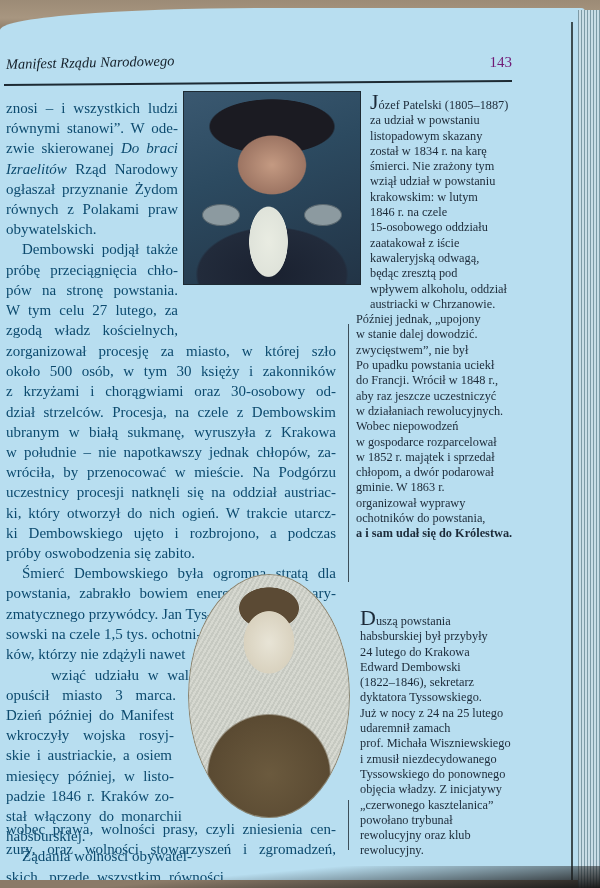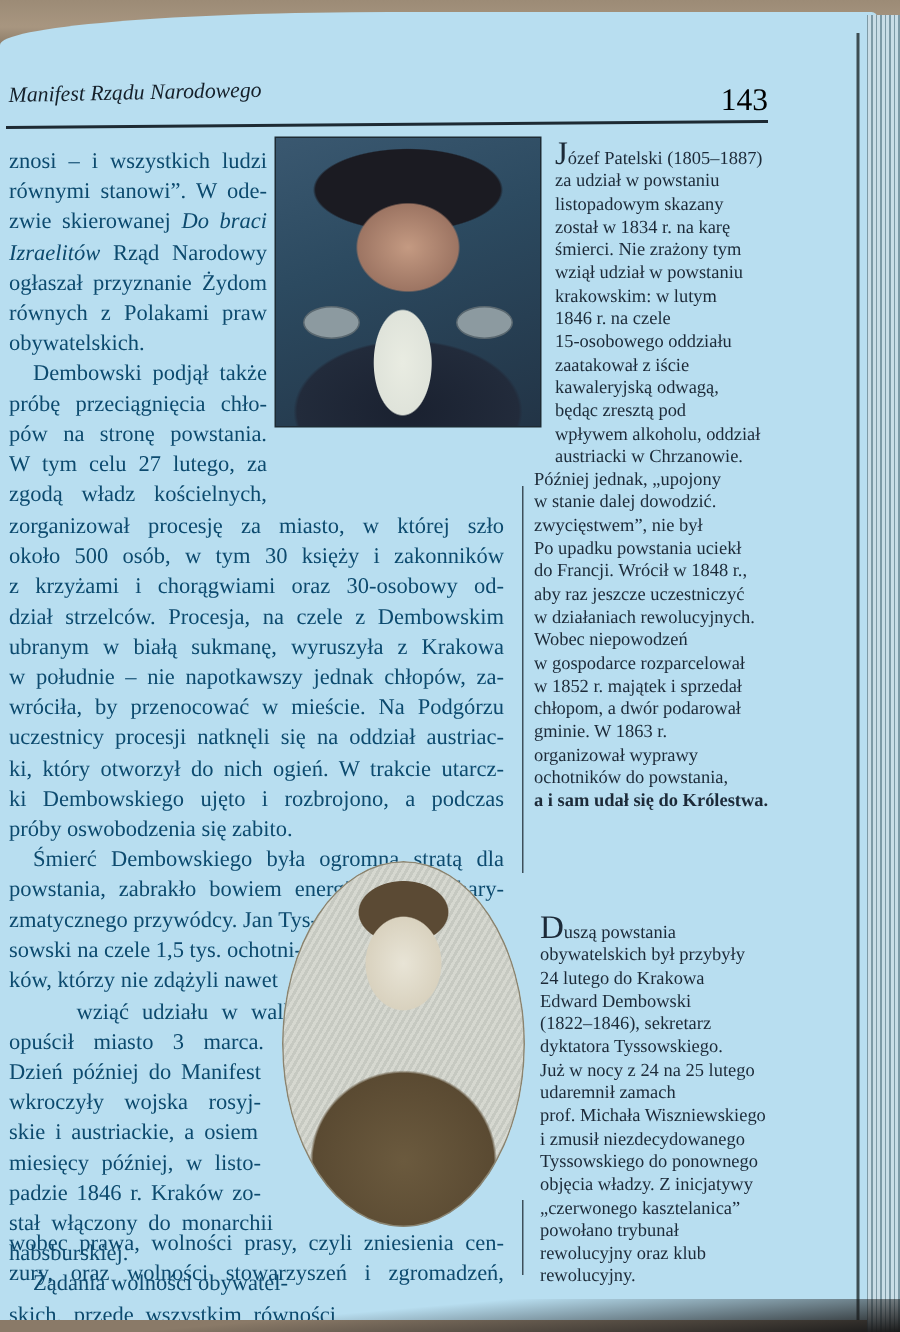--- a/index.html
+++ b/index.html
@@ -31,21 +31,21 @@
     background:linear-gradient(175deg, transparent 0%, transparent 40%, #1a1a1a 100%);
   }
   .running-head {
     position:absolute; left:6px; top:44px; width:506px; height:26px;
   }
   .rh-title {
     position:absolute; left:0; top:4px; font-style:italic; font-size:14.5px; color:#15202a;
     transform:rotate(-1.2deg); transform-origin:left bottom;
   }
   .rh-page {
-    position:absolute; right:0; top:2px; font-size:21px; color:#000000;
+    position:absolute; right:0; top:2px; font-size:15px; color:#701a75;
   }
   .rh-rule {
     position:absolute; left:4px; top:72px; width:508px; height:1.5px; background:#1d2a33;
     transform:rotate(-0.45deg); transform-origin:right center;
   }
 
   .body-text {
     position:absolute; color:#0c4a6e; font-size:15px; line-height:20.2px;
     text-align:justify;
   }
@@ -192,21 +192,21 @@
     <span class="line" style="margin-left:-14px;">chłopom, a dwór podarował</span>
     <span class="line" style="margin-left:-14px;">gminie. W 1863 r.</span>
     <span class="line" style="margin-left:-14px;">organizował wyprawy</span>
     <span class="line" style="margin-left:-14px;">ochotników do powstania,</span>
     <span class="line" style="margin-left:-14px;font-weight:bold;">a i sam udał się do Królestwa.</span>
   </div>
 
   <div class="sidebar-rule" style="left:348px; top:792px; height:50px;"></div>
   <div class="sidebar" style="left:360px; top:602px;">
     <span class="line"><span class="dropcap">D</span><span>uszą powstania</span></span>
-    <span class="line">obywatelskich był przybyły</span>
+    <span class="line">habsburskiej był przybyły</span>
     <span class="line">24 lutego do Krakowa</span>
     <span class="line">Edward Dembowski</span>
     <span class="line">(1822–1846), sekretarz</span>
     <span class="line">dyktatora Tyssowskiego.</span>
     <span class="line">Już w nocy z 24 na 25 lutego</span>
     <span class="line">udaremnił zamach</span>
     <span class="line">prof. Michała Wiszniewskiego</span>
     <span class="line">i zmusił niezdecydowanego</span>
     <span class="line">Tyssowskiego do ponownego</span>
     <span class="line">objęcia władzy. Z inicjatywy</span>

